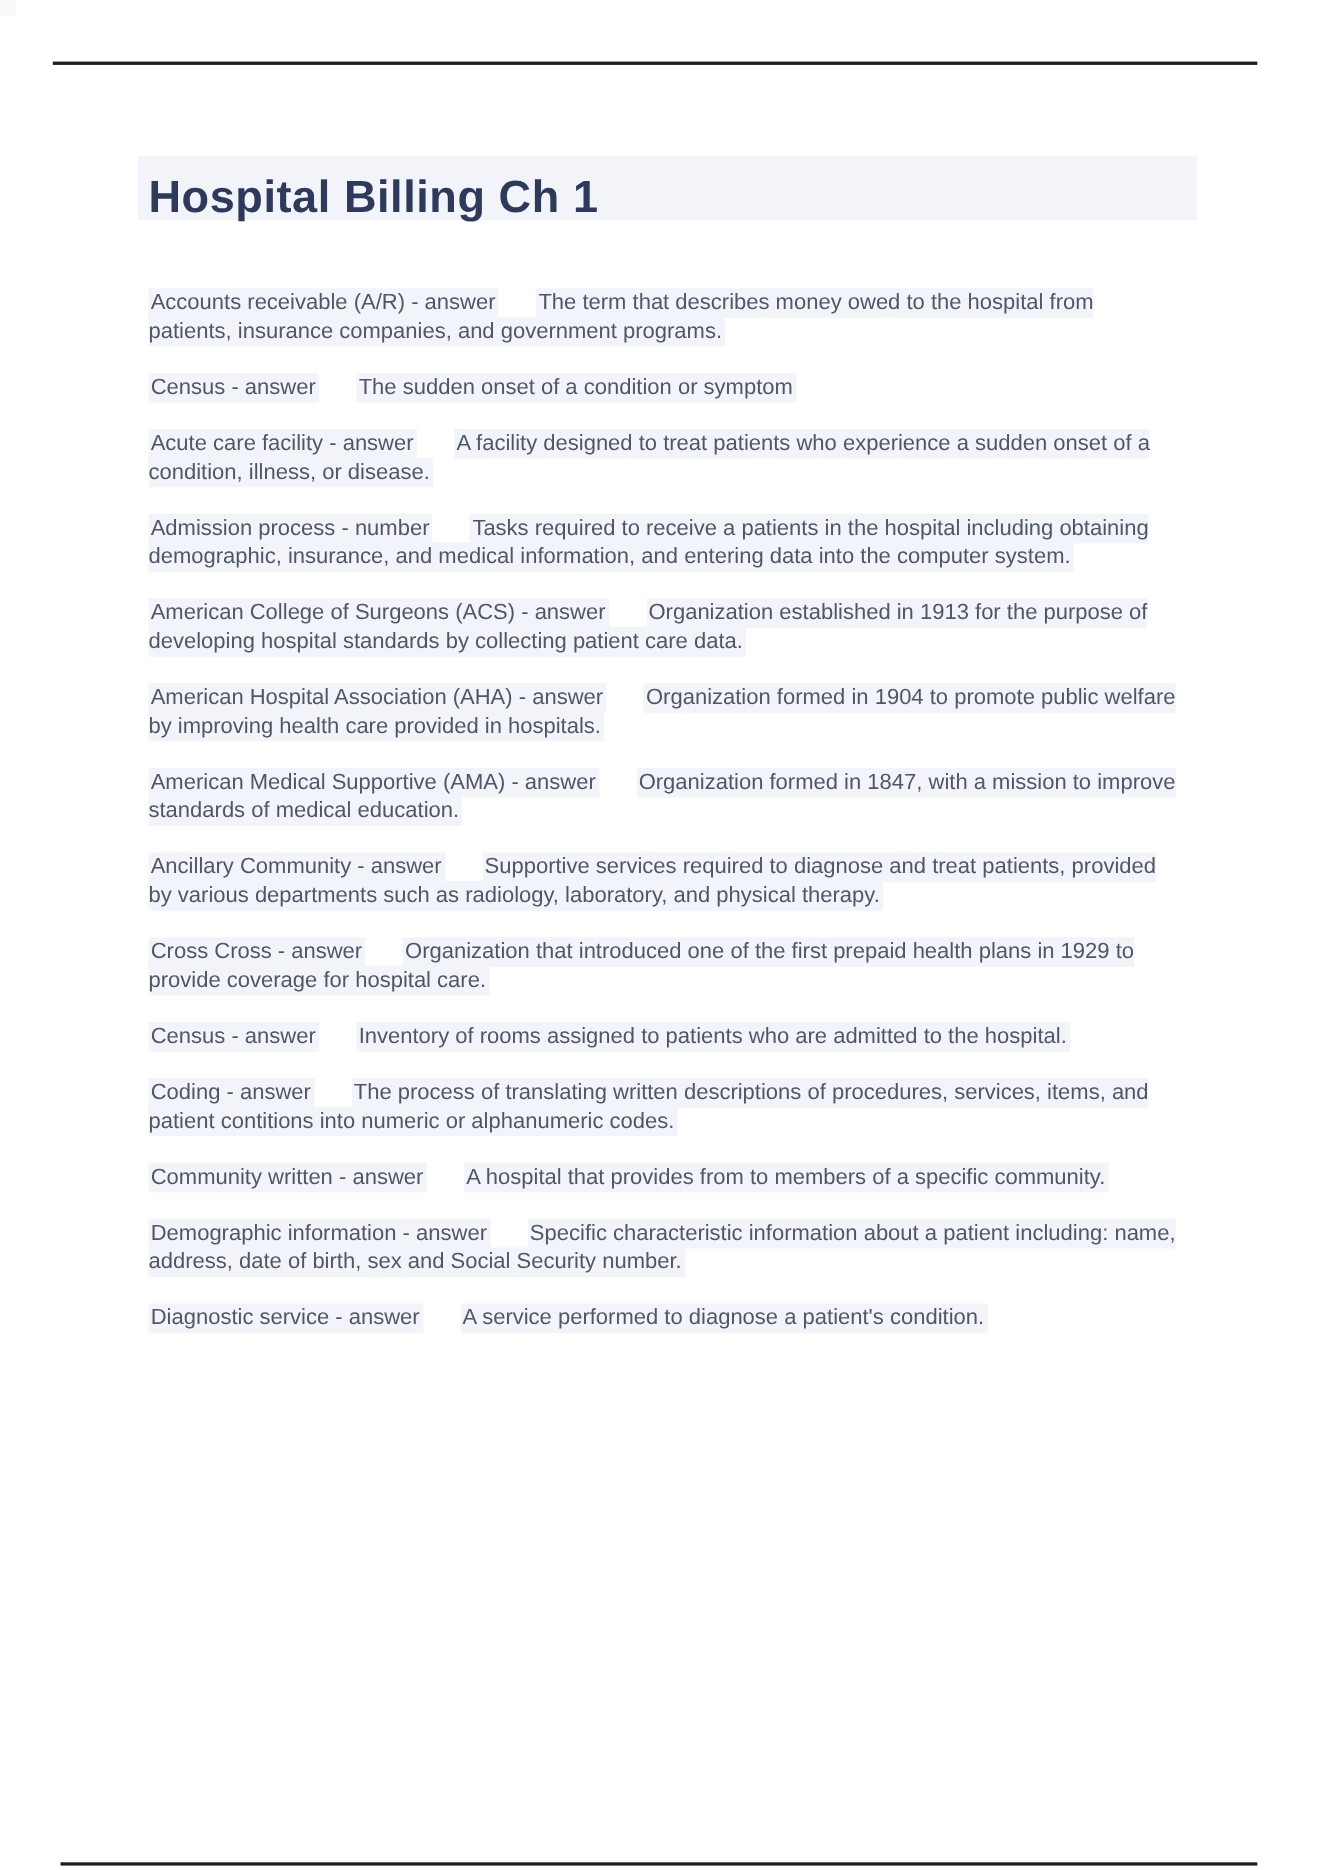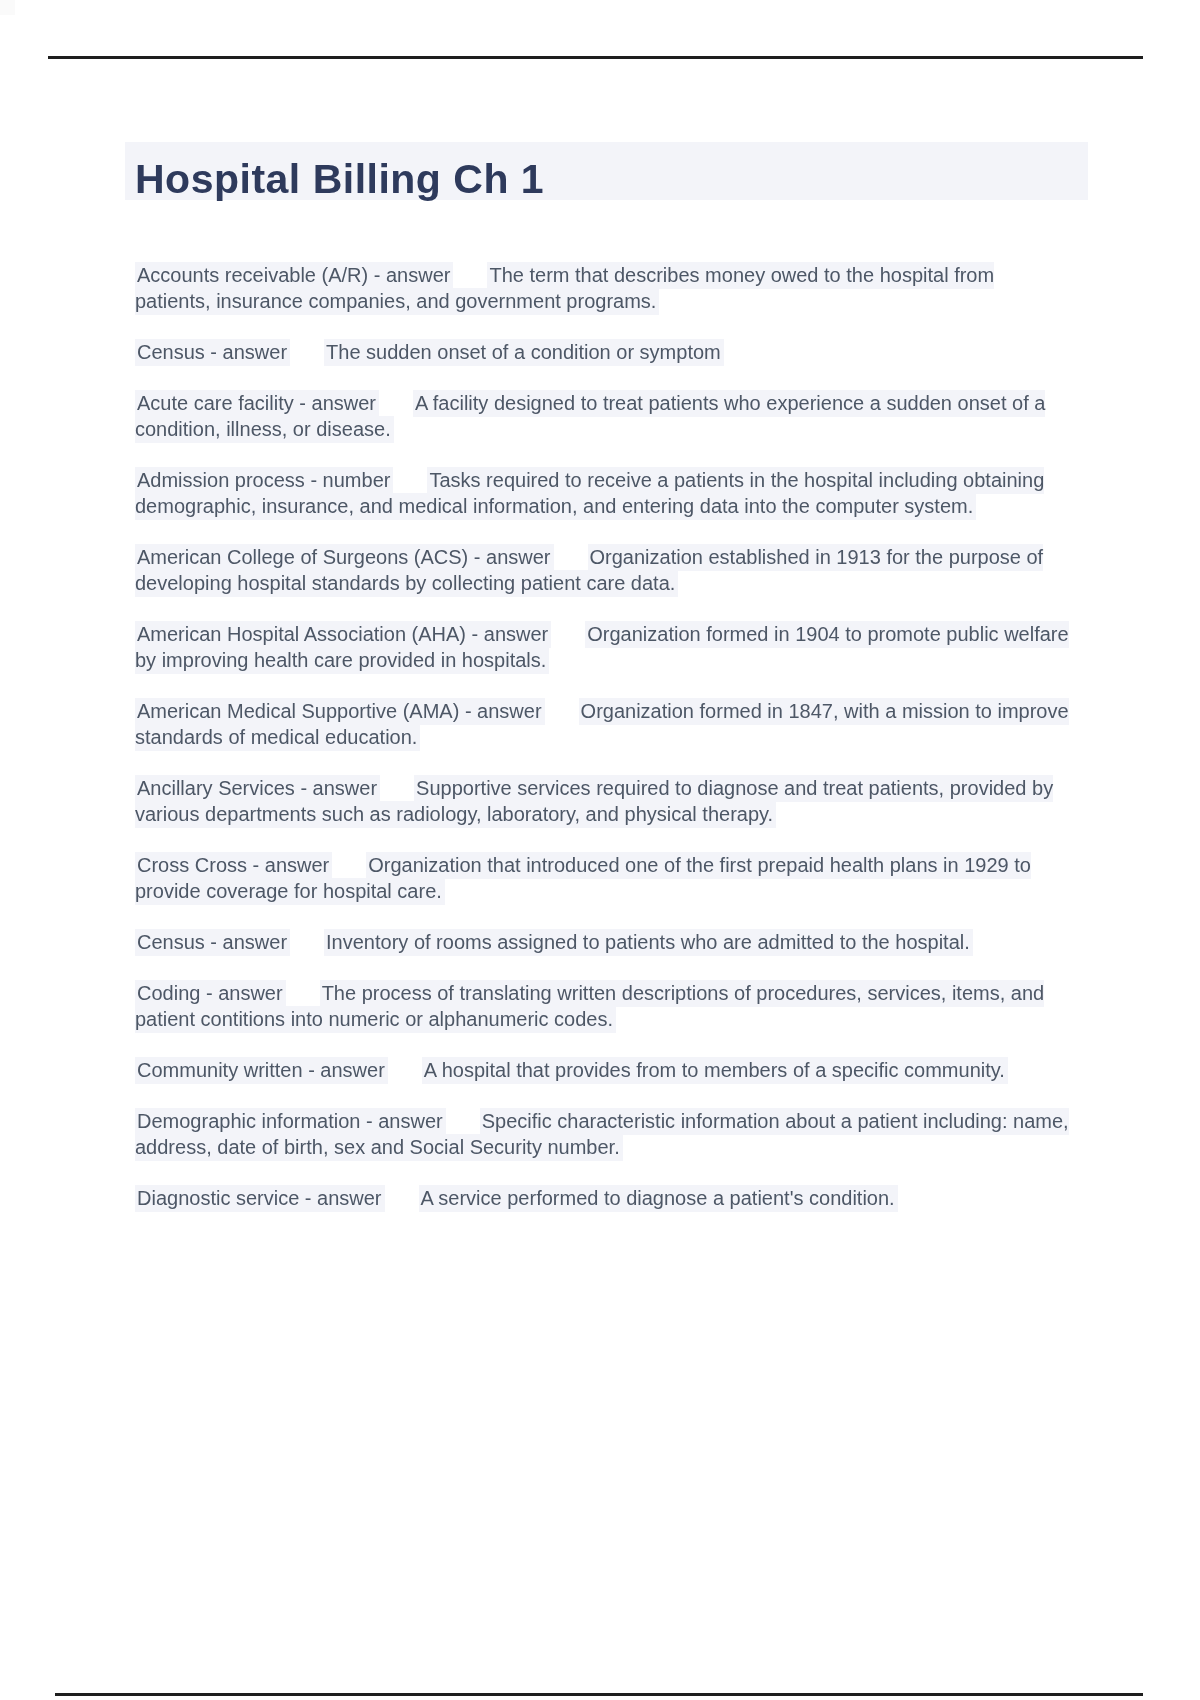--- a/index.html
+++ b/index.html
@@ -67,21 +67,21 @@
     <p class="entry"><span class="hl">Acute care facility - answer</span><span class="gap"></span><span class="hl">A facility designed to treat patients who experience a sudden onset of a condition, illness, or disease.</span></p>
 
     <p class="entry"><span class="hl">Admission process - number</span><span class="gap"></span><span class="hl">Tasks required to receive a patients in the hospital including obtaining demographic, insurance, and medical information, and entering data into the computer system.</span></p>
 
     <p class="entry"><span class="hl">American College of Surgeons (ACS) - answer</span><span class="gap"></span><span class="hl">Organization established in 1913 for the purpose of developing hospital standards by collecting patient care data.</span></p>
 
     <p class="entry"><span class="hl">American Hospital Association (AHA) - answer</span><span class="gap"></span><span class="hl">Organization formed in 1904 to promote public welfare by improving health care provided in hospitals.</span></p>
 
     <p class="entry"><span class="hl">American Medical Supportive (AMA) - answer</span><span class="gap"></span><span class="hl">Organization formed in 1847, with a mission to improve standards of medical education.</span></p>
 
-    <p class="entry"><span class="hl">Ancillary Services - answer</span><span class="gap"></span><span class="hl">Supportive services required to diagnose and treat patients, provided by various departments such as radiology, laboratory, and physical therapy.</span></p>
+    <p class="entry"><span class="hl">Ancillary Community - answer</span><span class="gap"></span><span class="hl">Supportive services required to diagnose and treat patients, provided by various departments such as radiology, laboratory, and physical therapy.</span></p>
 
     <p class="entry"><span class="hl">Cross Cross - answer</span><span class="gap"></span><span class="hl">Organization that introduced one of the first prepaid health plans in 1929 to provide coverage for hospital care.</span></p>
 
     <p class="entry"><span class="hl">Census - answer</span><span class="gap"></span><span class="hl">Inventory of rooms assigned to patients who are admitted to the hospital.</span></p>
 
     <p class="entry"><span class="hl">Coding - answer</span><span class="gap"></span><span class="hl">The process of translating written descriptions of procedures, services, items, and patient contitions into numeric or alphanumeric codes.</span></p>
 
     <p class="entry"><span class="hl">Community written - answer</span><span class="gap"></span><span class="hl">A hospital that provides from to members of a specific community.</span></p>
 
     <p class="entry"><span class="hl">Demographic information - answer</span><span class="gap"></span><span class="hl">Specific characteristic information about a patient including: name, address, date of birth, sex and Social Security number.</span></p>

